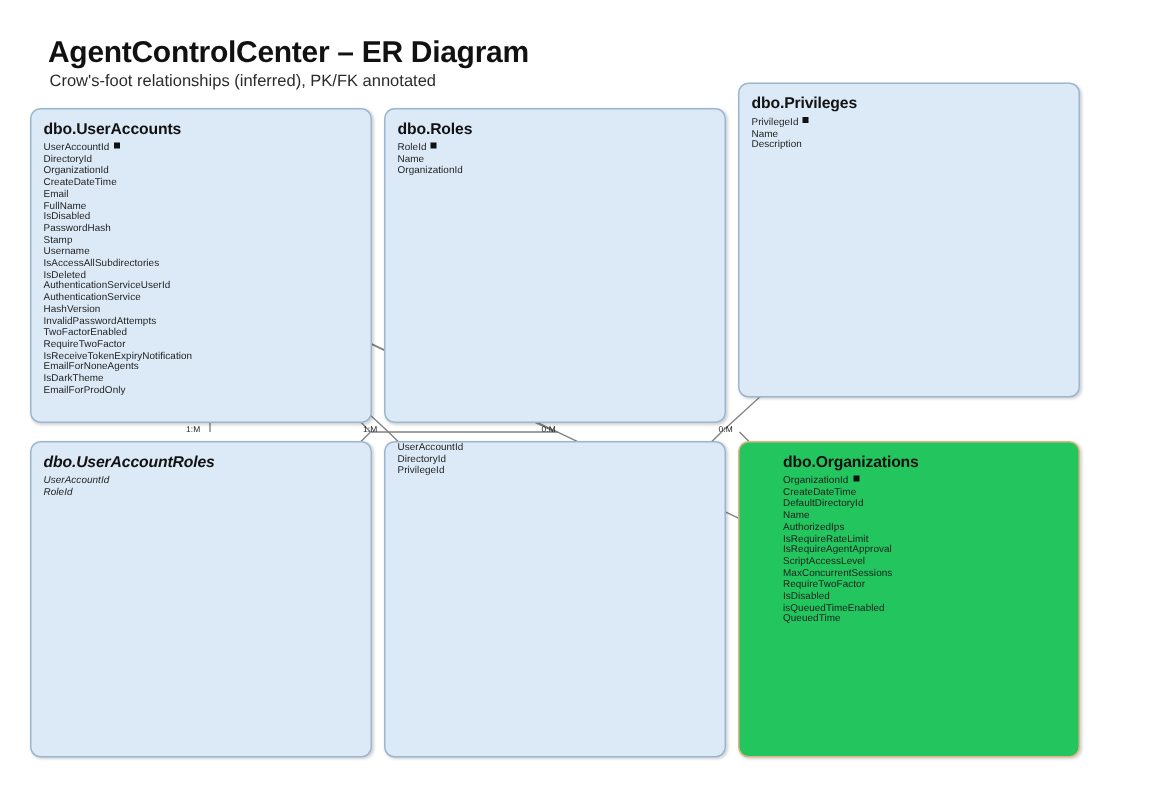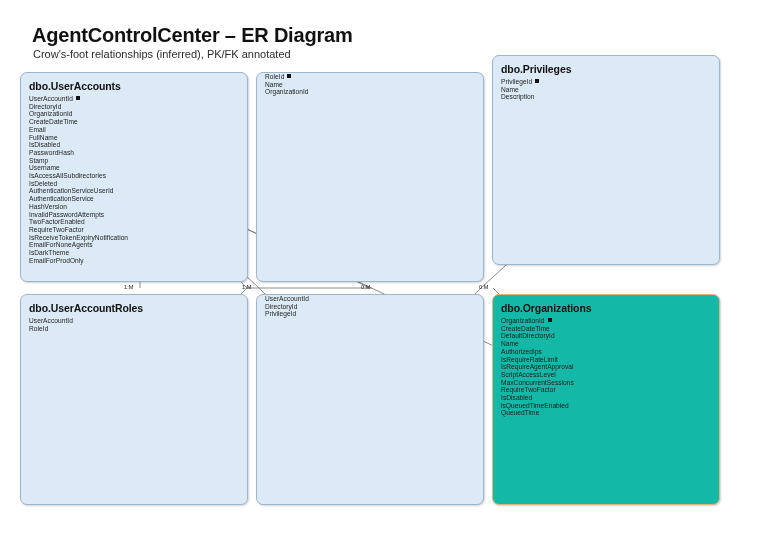--- a/index.html
+++ b/index.html
@@ -28,22 +28,23 @@
   
   .entity{
     position:absolute;box-sizing:border-box;
     border-radius:7px;
     border:1px solid #9cb6cf;
     background:#dceaf7;
     box-shadow:1px 1px 2px rgba(0,0,0,0.18);
     overflow:hidden;
   }
   .entity.accent{
-    background:#14b8a6;
+    background:#22c55e;
     border:1px solid #e0b585;
+    padding-left:21px;
   }
   .entity-title{
     font-size:10.5px;font-weight:bold;color:#111;
     margin:7px 0 3px 8px;white-space:nowrap;letter-spacing:-0.1px;
   }
   .field-list{list-style:none;margin:0;padding:0 0 0 8px;}
   .field{
     font-size:6.6px;line-height:7.7px;color:#1c1c1c;
     white-space:nowrap;letter-spacing:0.05px;
   }
@@ -102,35 +103,36 @@
           <li class="field"><span>InvalidPasswordAttempts</span></li>
           <li class="field"><span>TwoFactorEnabled</span></li>
           <li class="field"><span>RequireTwoFactor</span></li>
           <li class="field"><span>IsReceiveTokenExpiryNotification</span></li>
           <li class="field"><span>EmailForNoneAgents</span></li>
           <li class="field"><span>IsDarkTheme</span></li>
           <li class="field"><span>EmailForProdOnly</span></li>
         </ul>
       </div>
       <div class="entity" style="left: 256px; top: 72px; width: 228px; height: 210px;">
+        <div class="entity-title">dbo.Roles</div>
         <ul class="field-list">
           <li class="field"><span>RoleId</span><span class="pk-mark"></span></li>
           <li class="field"><span>Name</span></li>
           <li class="field"><span>OrganizationId</span></li>
         </ul>
       </div>
       <div class="entity" style="left: 492px; top: 55px; width: 228px; height: 210px;">
         <div class="entity-title">dbo.Privileges</div>
         <ul class="field-list">
           <li class="field"><span>PrivilegeId</span><span class="pk-mark"></span></li>
           <li class="field"><span>Name</span></li>
           <li class="field"><span>Description</span></li>
         </ul>
       </div>
-      <div class="entity" style="left: 20px; top: 294px; width: 228px; height: 211px;">
+      <div class="entity" style="left: 20px; top: 294px; width: 228px; height: 211px; font-style: italic;">
         <div class="entity-title">dbo.UserAccountRoles</div>
         <ul class="field-list">
           <li class="field"><span>UserAccountId</span></li>
           <li class="field"><span>RoleId</span></li>
         </ul>
       </div>
       <div class="entity" style="left: 256px; top: 294px; width: 228px; height: 211px;">
         <ul class="field-list">
           <li class="field"><span>UserAccountId</span></li>
           <li class="field"><span>DirectoryId</span></li>

